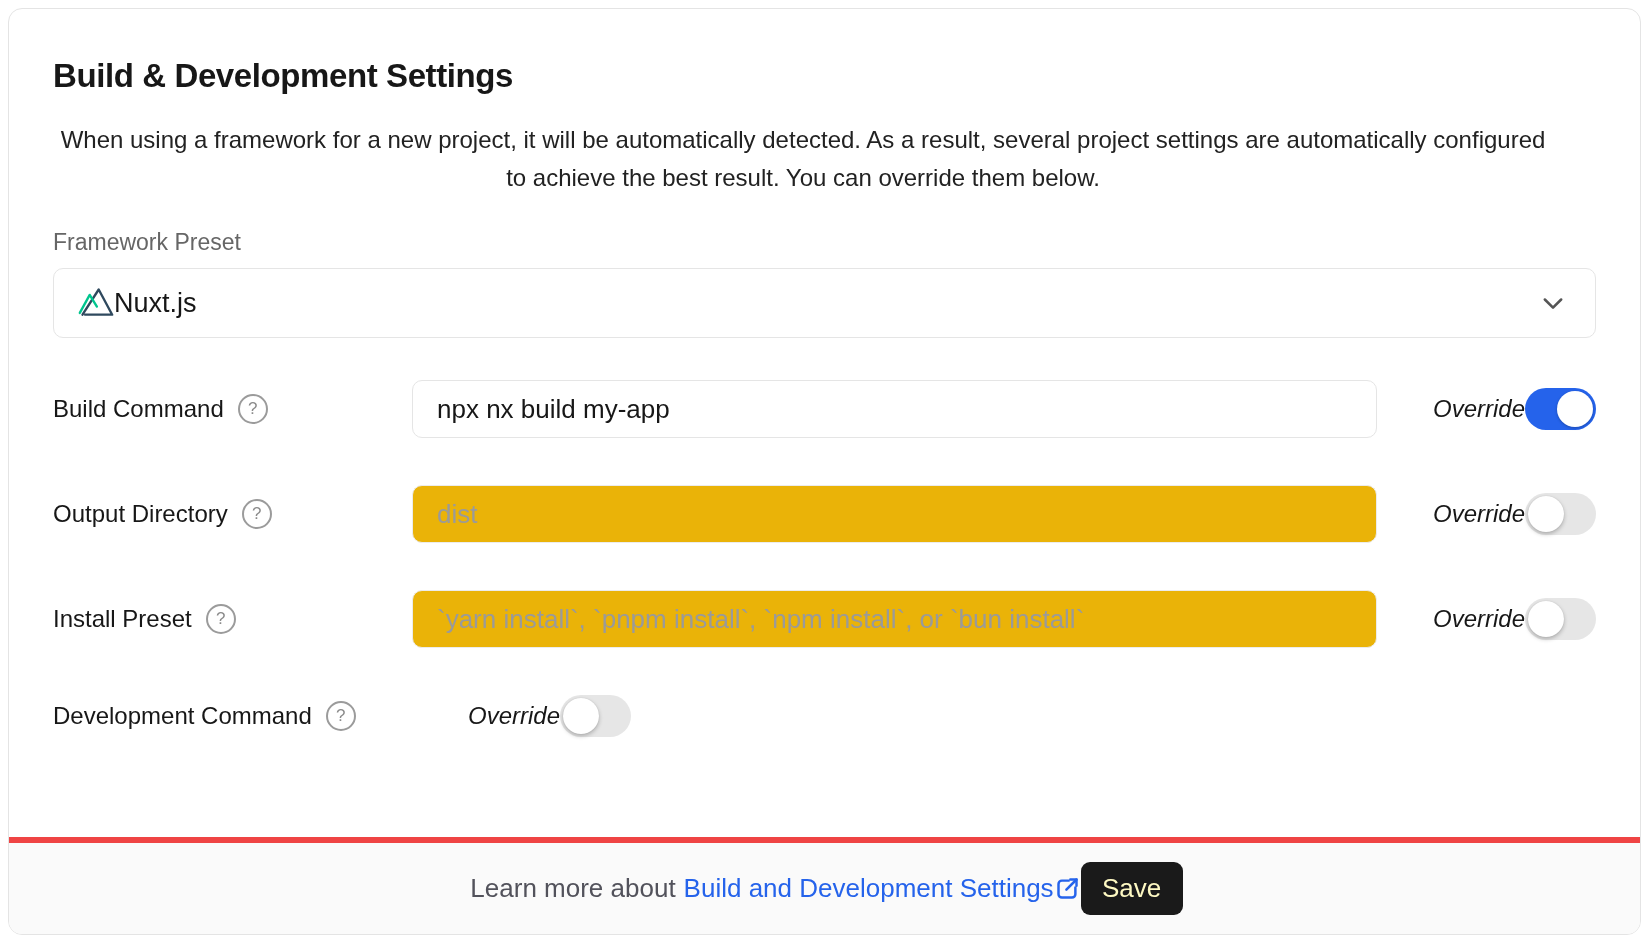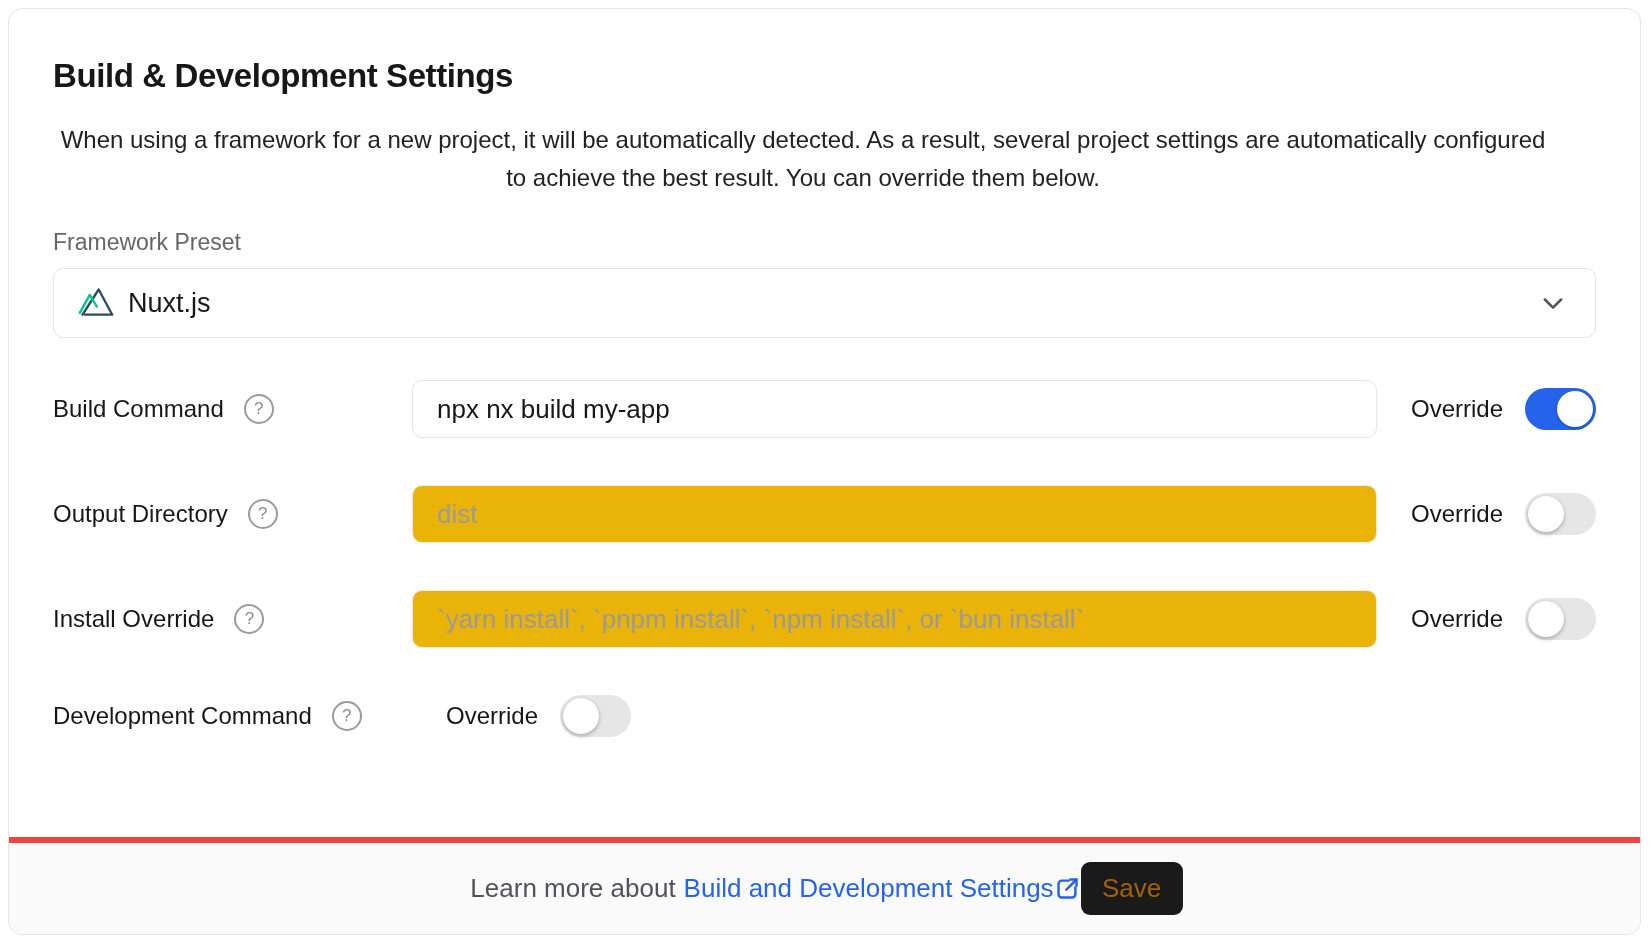--- a/index.html
+++ b/index.html
@@ -32,51 +32,51 @@
     text-align:center;
   }
   .field-label {
     margin-top:32px; margin-bottom:12px;
     font-size:23px; color:#666;
   }
   .select {
     height:70px; width:100%;
     border:1px solid #e5e5e5; border-radius:10px;
     display:flex; align-items:center;
-    padding:0 28px 0 24px; gap:14px;
+    padding:0 28px 0 24px; 
     cursor:pointer; background:#fff;
   }
   .select-text { font-size:27px; color:#171717; }
   .select .chev { margin-left:auto; display:flex; }
   .rows { margin-top:42px; display:flex; flex-direction:column; gap:47px; }
   .row { display:flex; align-items:center; }
   .row-label {
     width:359px; flex-shrink:0;
-    display:flex; align-items:center; gap:20px;
+    display:flex; align-items:center; gap:14px;
     font-size:24px; font-weight:500; color:#171717;
   }
   .help {
     width:30px; height:30px; flex-shrink:0;
     border:2px solid #9b9b9b; border-radius:50%;
     color:#8b8b8b; font-size:17px; font-weight:500;
     display:flex; align-items:center; justify-content:center;
     cursor:default;
   }
   .input {
     flex:1; height:58px; min-width:0;
     border:1px solid #e5e5e5; border-radius:10px;
     padding:4px 24px; font-size:26px; color:#171717;
     background:#fff; outline:none;
     font-family:"Liberation Sans", sans-serif;
   }
   .input::placeholder { color:#9a9a9a; opacity:1; }
   .input.disabled { background:#eab308; border-color:#ececec; }
   .override {
     width:219px; flex-shrink:0;
-    display:flex; align-items:center; justify-content:flex-end; gap:22px;
+    display:flex; align-items:center; justify-content:flex-end; font-style:italic;
   }
   .override-label { font-size:24px; font-weight:500; color:#171717; }
   .toggle {
     width:71px; height:42px; border-radius:21px;
     position:relative; cursor:pointer; flex-shrink:0;
   }
   .toggle .knob {
     position:absolute; top:3px;
     width:36px; height:36px; border-radius:50%;
     background:#fff;
@@ -94,21 +94,21 @@
     padding:0 40px 0 44px;
   }
   .footer-text { font-size:26px; color:#52525b; display:flex; align-items:center; }
   .footer-link {
     color:#2563eb; text-decoration:none; margin-left:8px;
     display:inline-flex; align-items:center; 
     font-size:26px; cursor:pointer;
   }
   .save-btn {
     width:102px; height:53px;
-    background:#1a1a1a; color:#a16207;
+    background:#1a1a1a; color:#fef9c3;
     border:none; border-radius:9px;
     font-size:26px; font-weight:500;
     font-family:"Liberation Sans", sans-serif;
     cursor:pointer;
   }
 </style>
 </head>
 <body>
 
 <div class="card">
@@ -157,21 +157,21 @@
         <div class="override">
           <span class="override-label">Override</span>
           <div class="toggle off">
               <div class="knob"></div>
             </div>
         </div>
       </div>
 
       <div class="row">
         <div class="row-label">
-          <span>Install Override</span>
+          <span>Install Preset</span>
           <span class="help">?</span>
         </div>
         <input class="input disabled" type="text" readonly="" placeholder="`yarn install`, `pnpm install`, `npm install`, or `bun install`" style="">
         <div class="override">
           <span class="override-label">Override</span>
           <div class="toggle off">
               <div class="knob"></div>
             </div>
         </div>
       </div>

